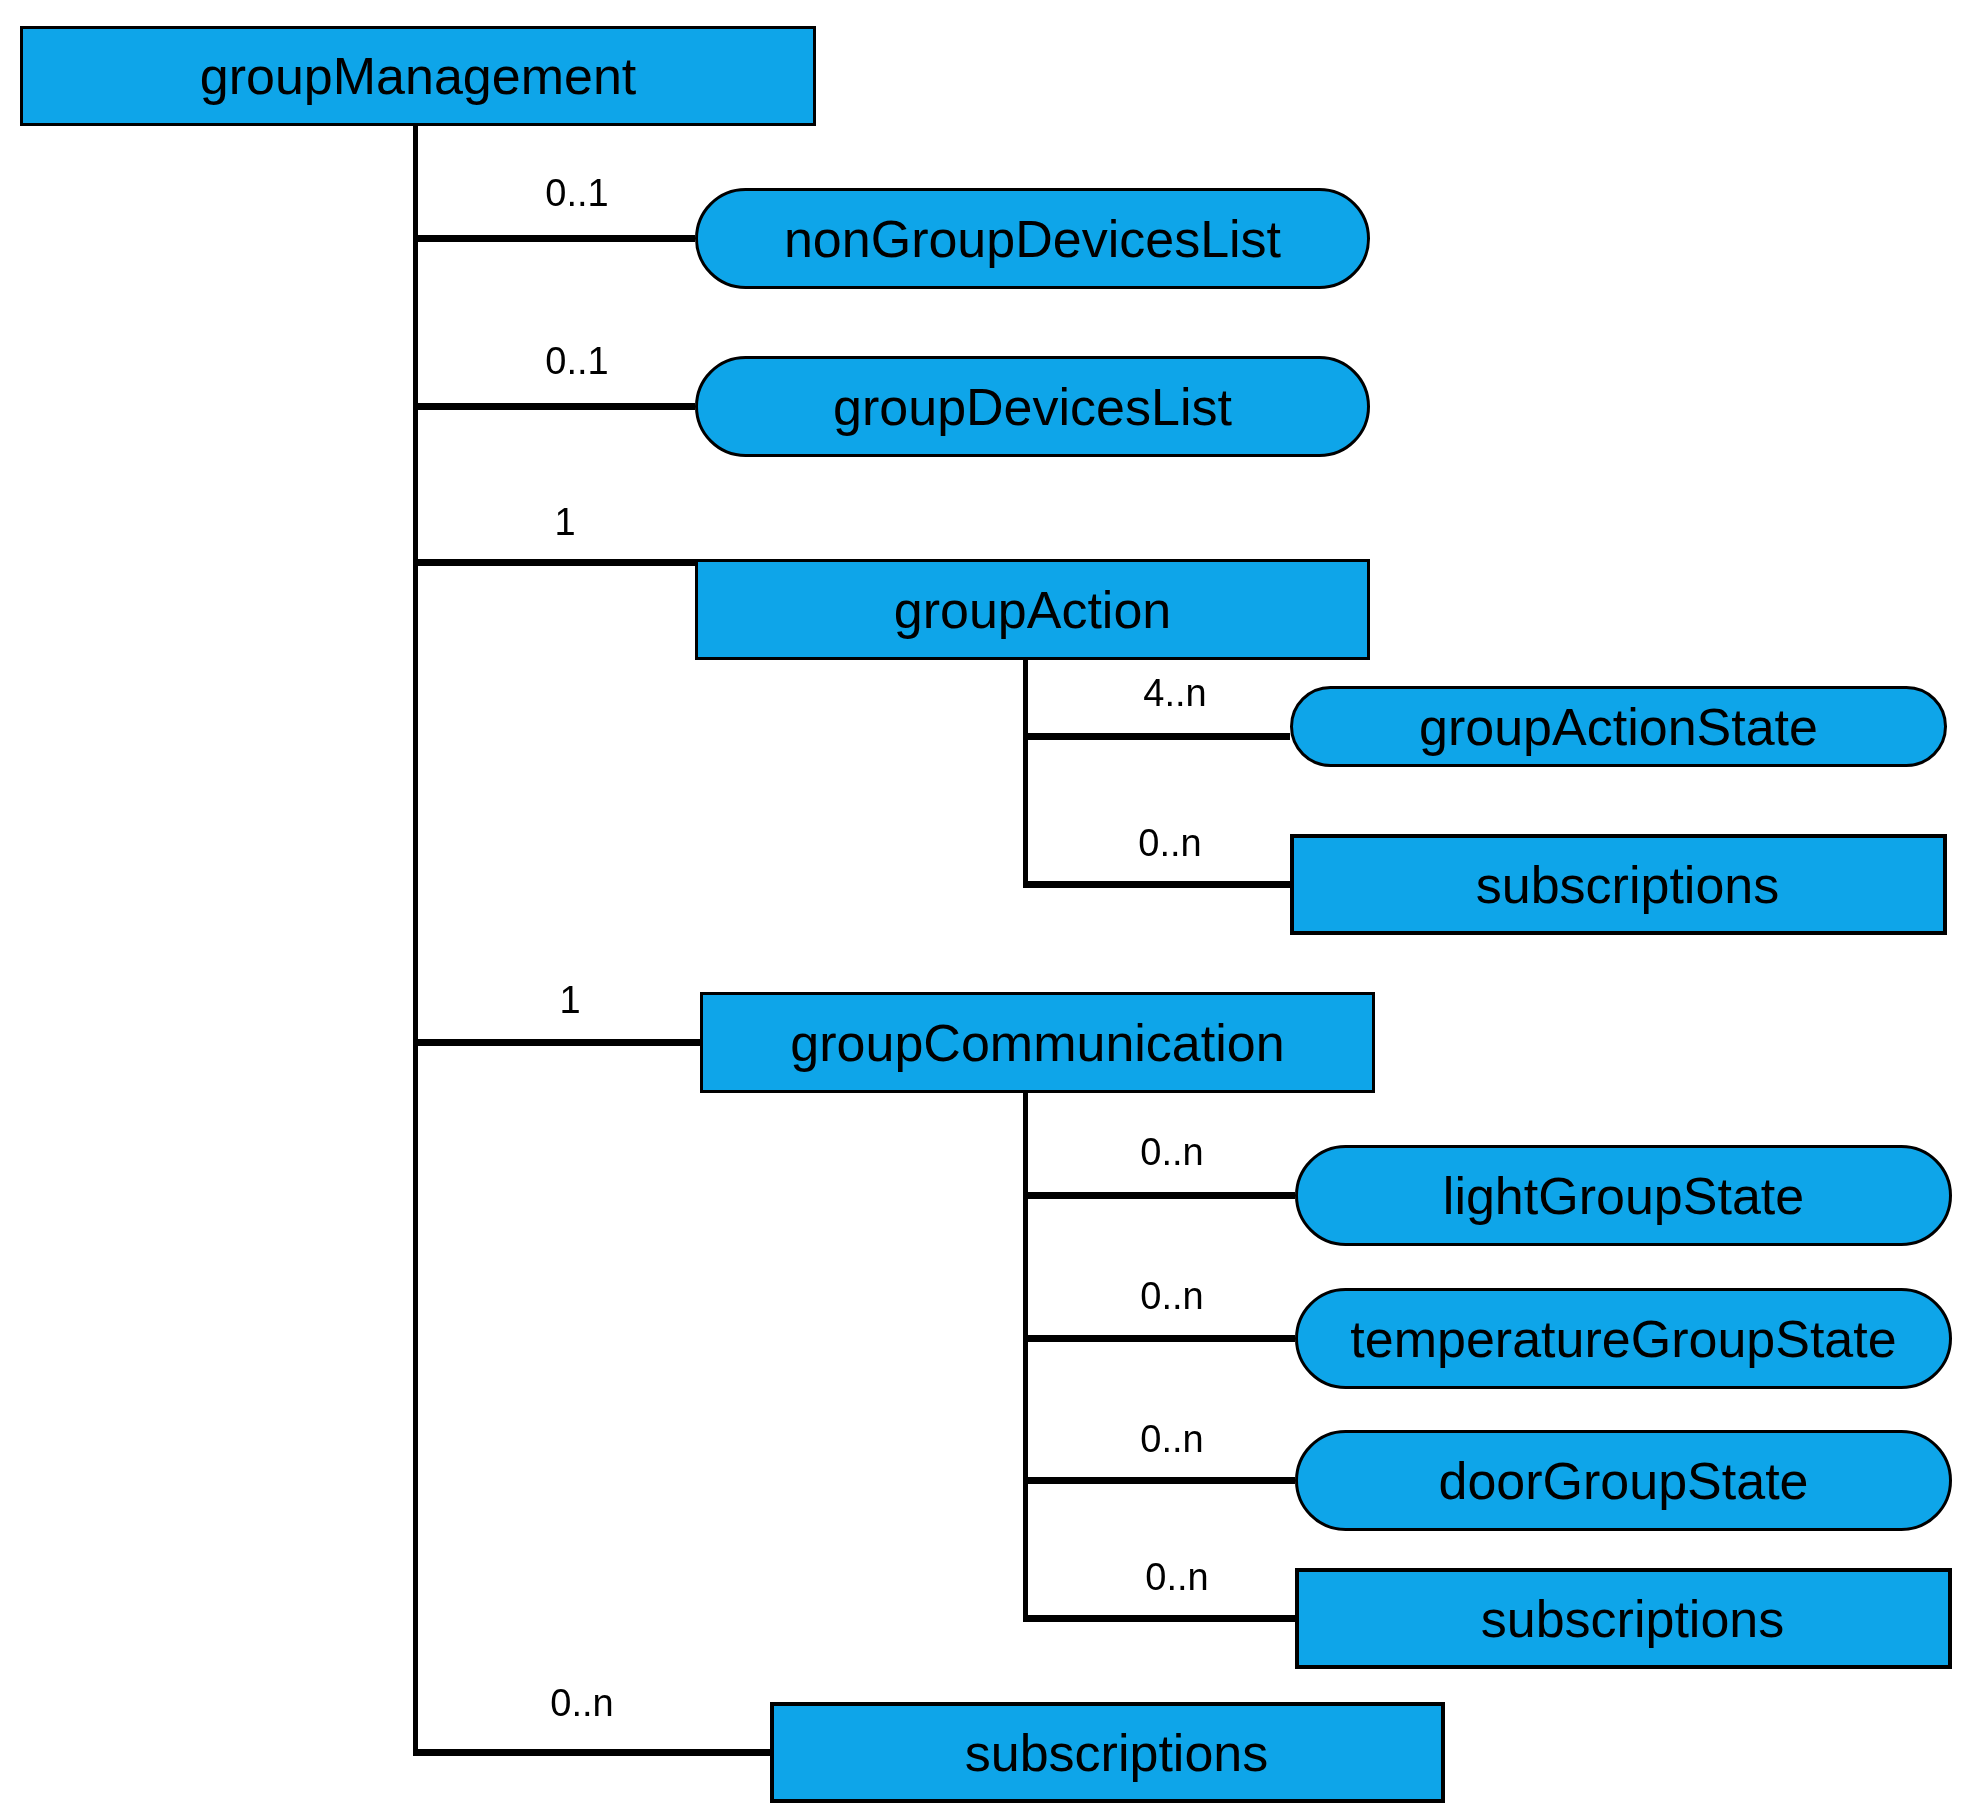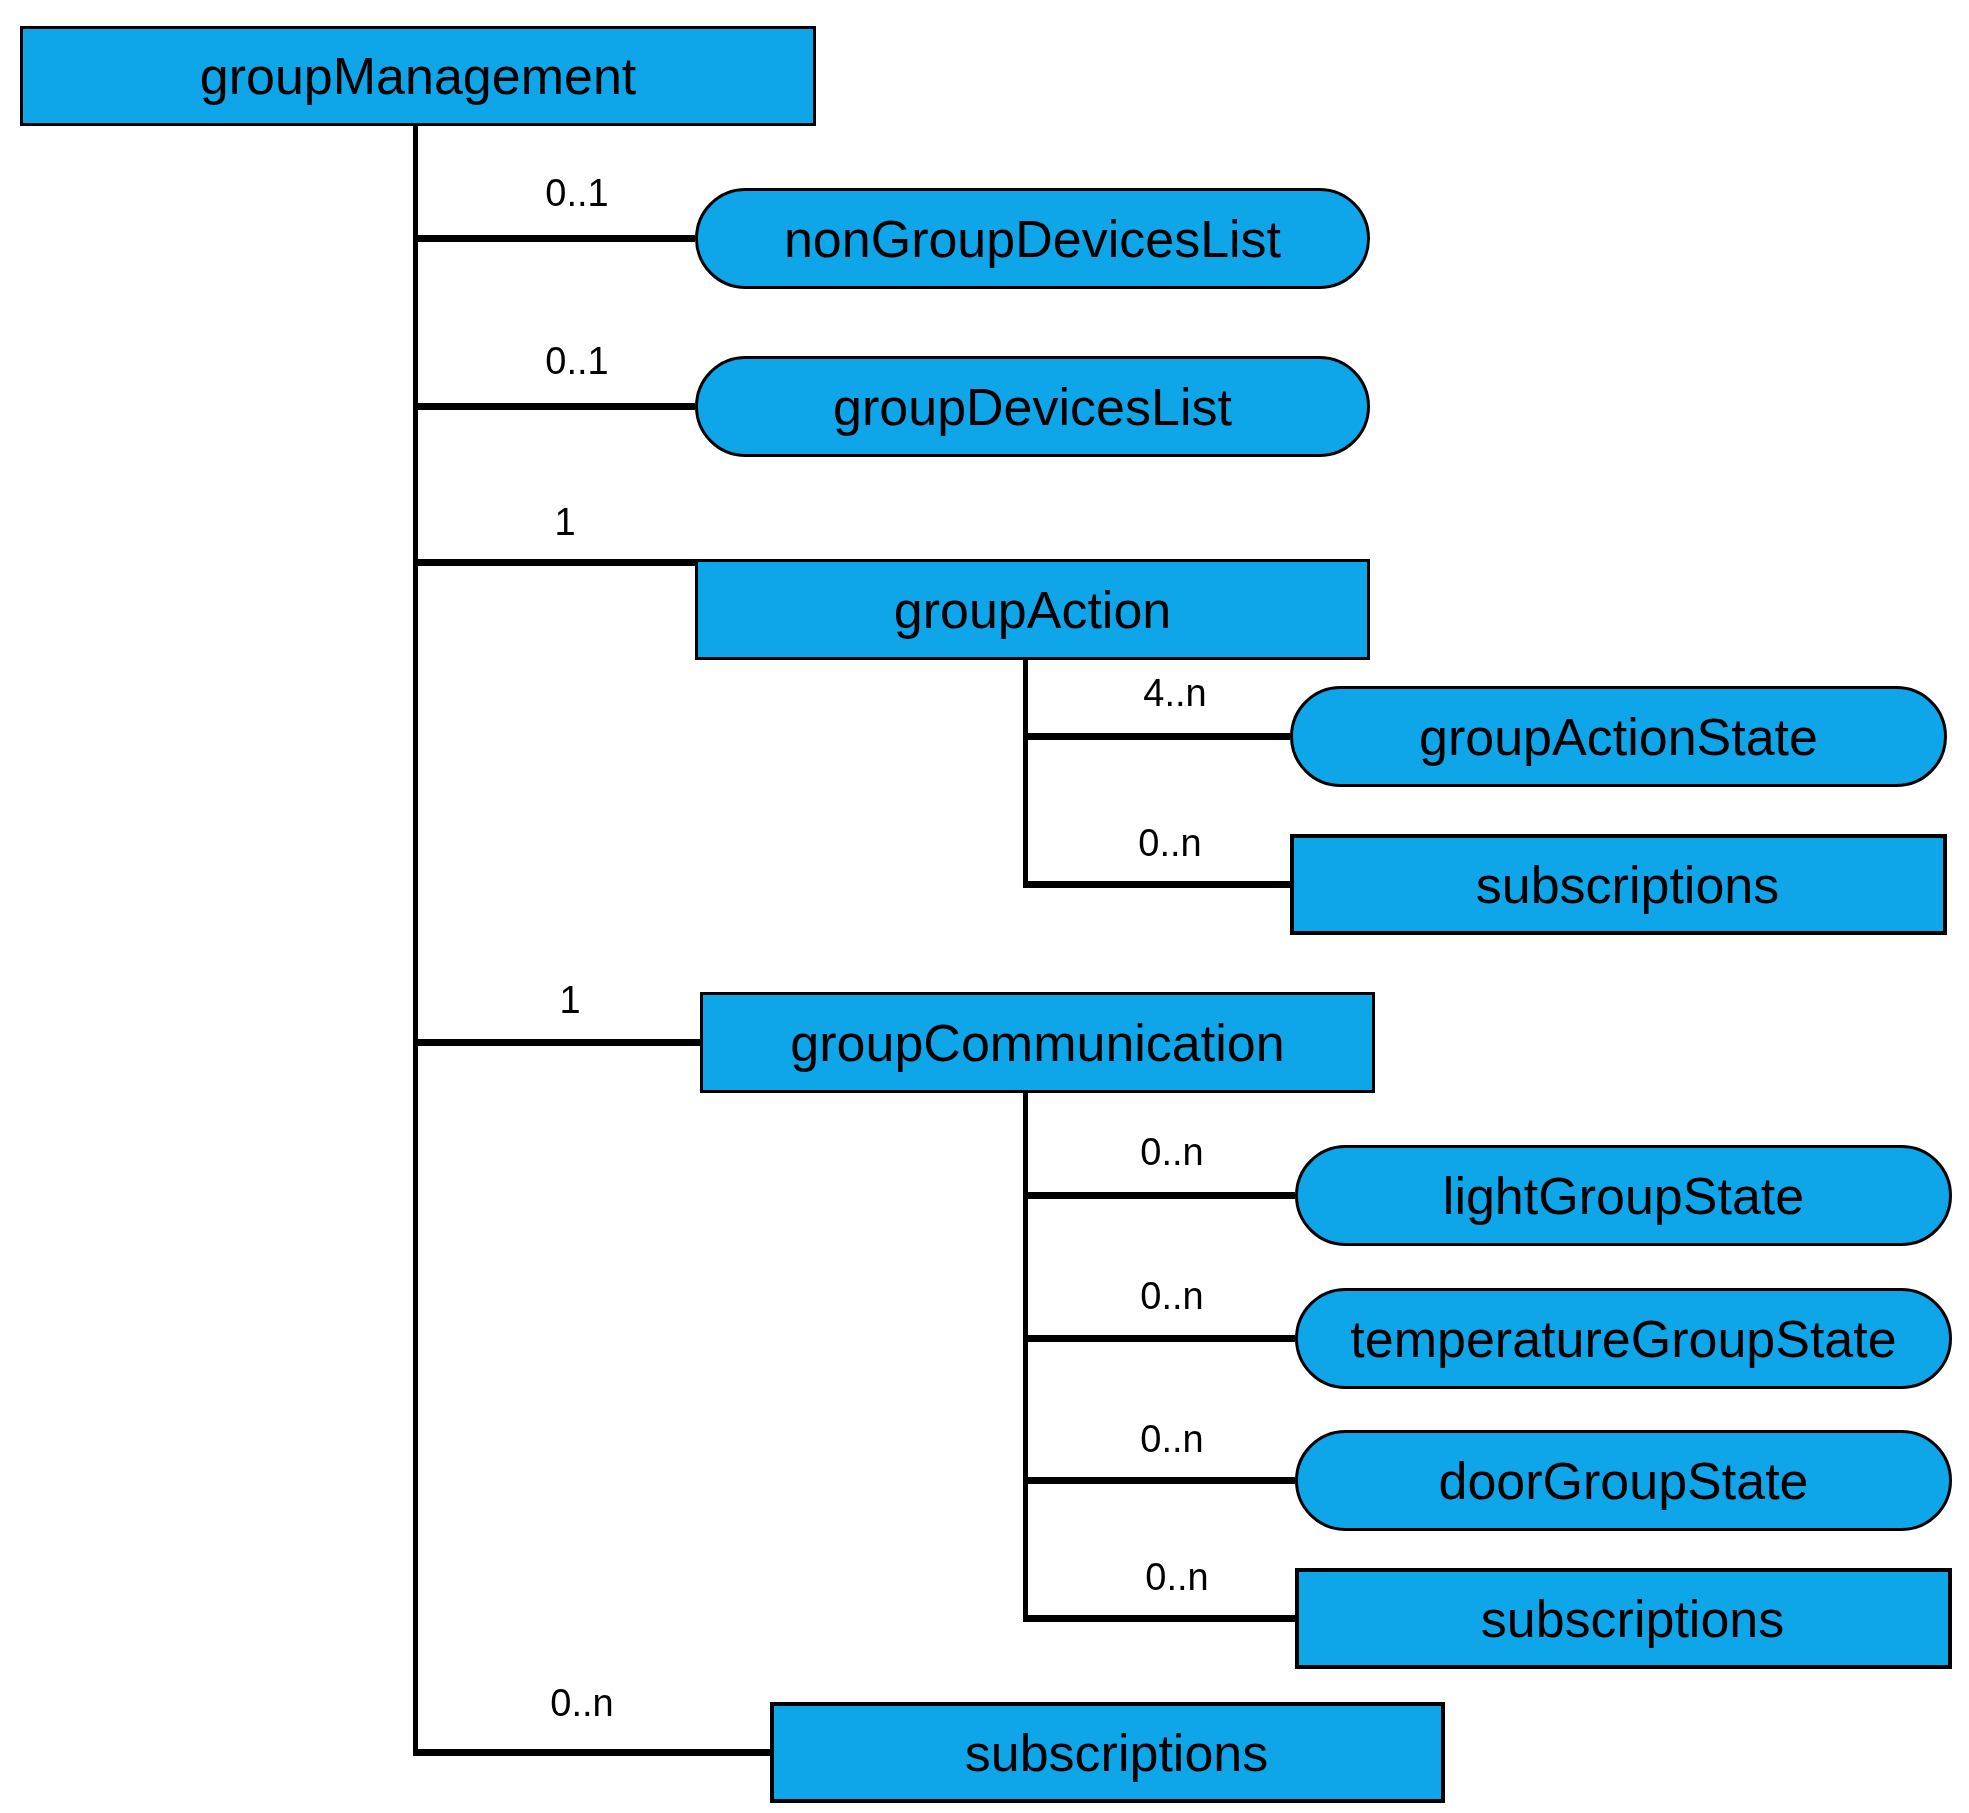--- a/index.html
+++ b/index.html
@@ -71,21 +71,21 @@
   <div class="card" style="left:570px;top:1703px;">0..n</div>
 
   <div class="node" style="left:20px;top:26px;width:796px;height:100px;">groupManagement</div>
 
   <div class="node stadium" style="left:695px;top:188px;width:675px;height:101px;">nonGroupDevicesList</div>
 
   <div class="node stadium" style="left:695px;top:356px;width:675px;height:101px;">groupDevicesList</div>
 
   <div class="node" style="left:695px;top:512px;width:675px;height:101px;margin-top:47px;">groupAction</div>
 
-  <div class="node stadium" style="left:1290px;top:686px;width:657px;height:101px;">groupActionState</div>
+  <div class="node stadium" style="left:1290px;top:686px;width:657px;height:81px;">groupActionState</div>
 
   <div class="node thickborder" style="left:1290px;top:834px;width:657px;height:101px;">subscriptions</div>
 
   <div class="node" style="left:700px;top:992px;width:675px;height:101px;">groupCommunication</div>
 
   <div class="node stadium" style="left:1295px;top:1145px;width:657px;height:101px;">lightGroupState</div>
 
   <div class="node stadium" style="left:1295px;top:1288px;width:657px;height:101px;">temperatureGroupState</div>
 
   <div class="node stadium" style="left:1295px;top:1430px;width:657px;height:101px;">doorGroupState</div>

